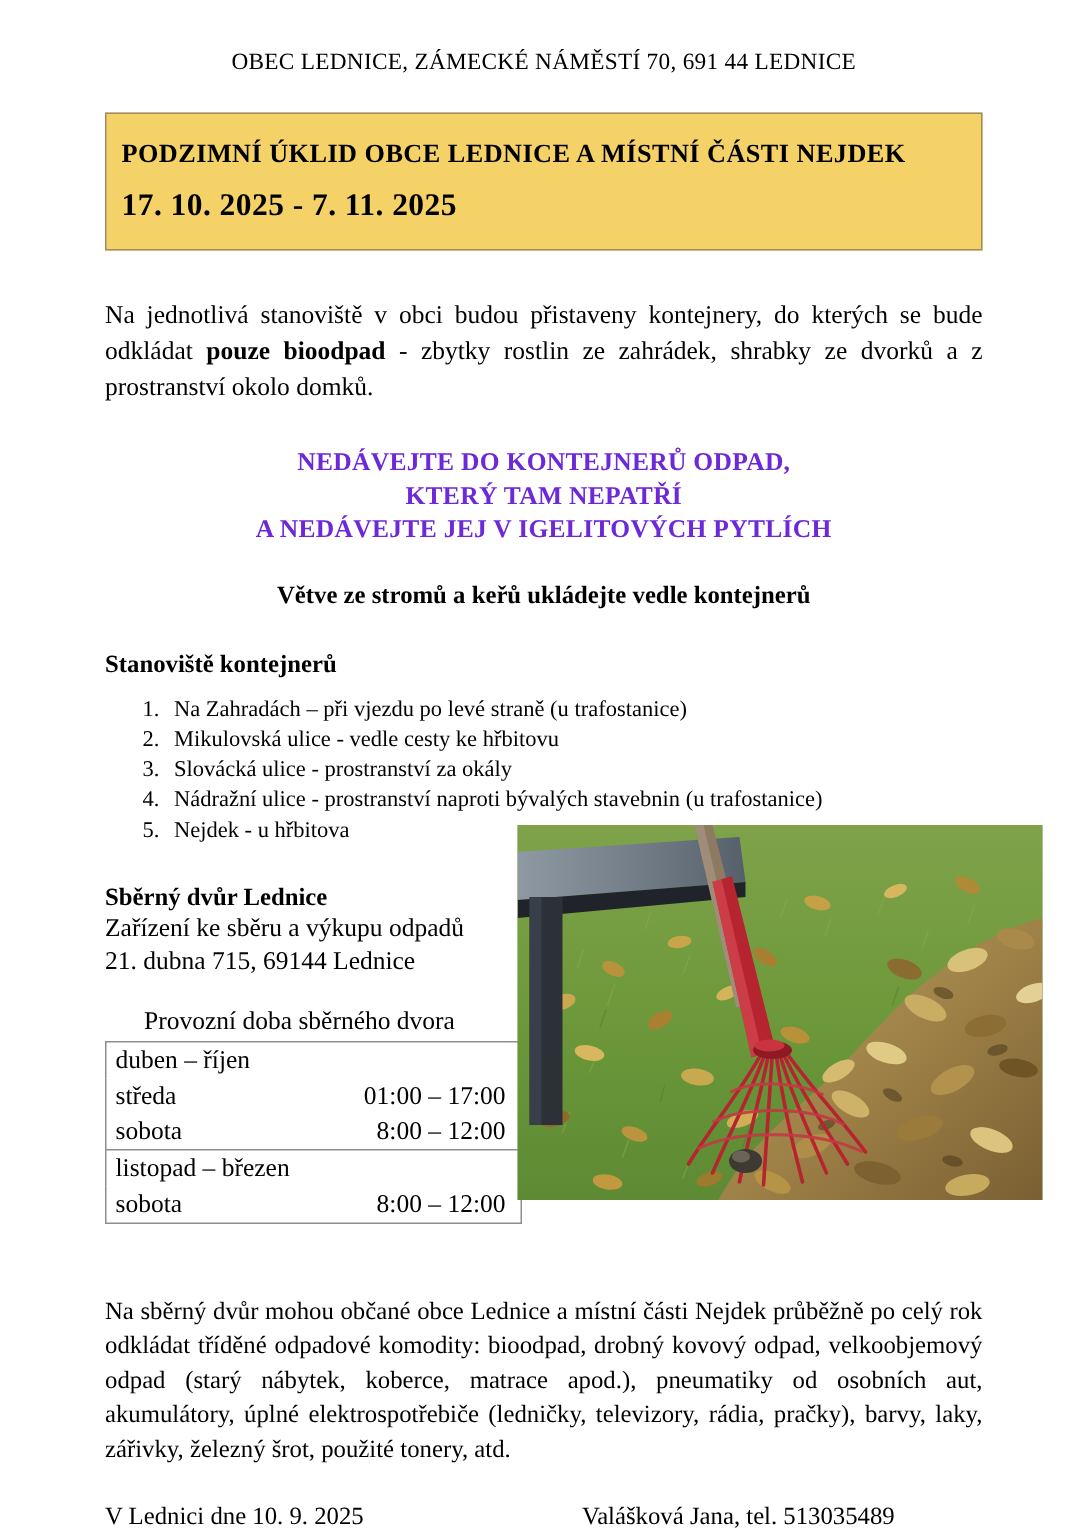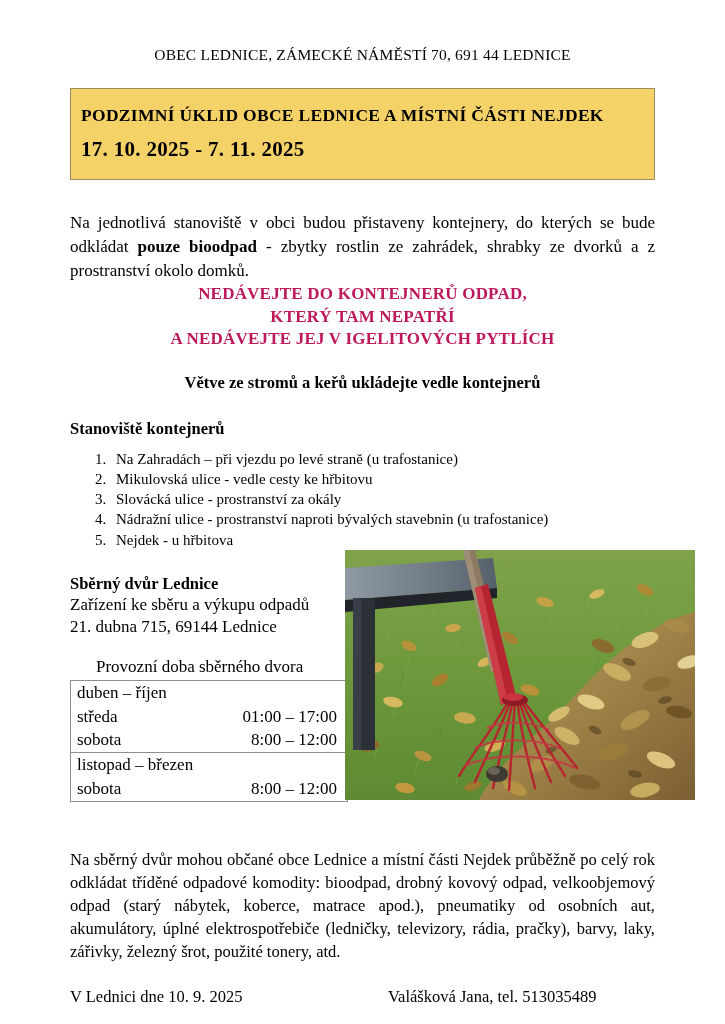--- a/index.html
+++ b/index.html
@@ -15,21 +15,21 @@
     position: relative;
     font-family: "Liberation Serif", "DejaVu Serif", serif;
     color: #000000;
     overflow: hidden;
   }
 
   .page {
     position: relative;
     width: 725px;
     height: 1024px;
-    padding: 13px 48px;
+    padding: 0 48px;
   }
 
   
   .office-line {
     text-align: center;
     font-size: 15.5px;
     letter-spacing: 0.2px;
     padding-top: 33px;
     white-space: nowrap;
   }
@@ -59,22 +59,23 @@
     margin: 31px 22px 0 22px;
     font-size: 17px;
     line-height: 1.42;
     text-align: justify;
     text-justify: inter-word;
   }
   .intro b { font-weight: bold; }
 
   
   .warning {
+    margin-top: 27px;
     text-align: center;
-    color: #be185d;
+    color: #6d28d9;
     font-weight: bold;
     font-size: 17px;
     line-height: 1.32;
     letter-spacing: 0.2px;
   }
 
   .branches {
     margin-top: 22px;
     text-align: center;
     font-weight: bold;

